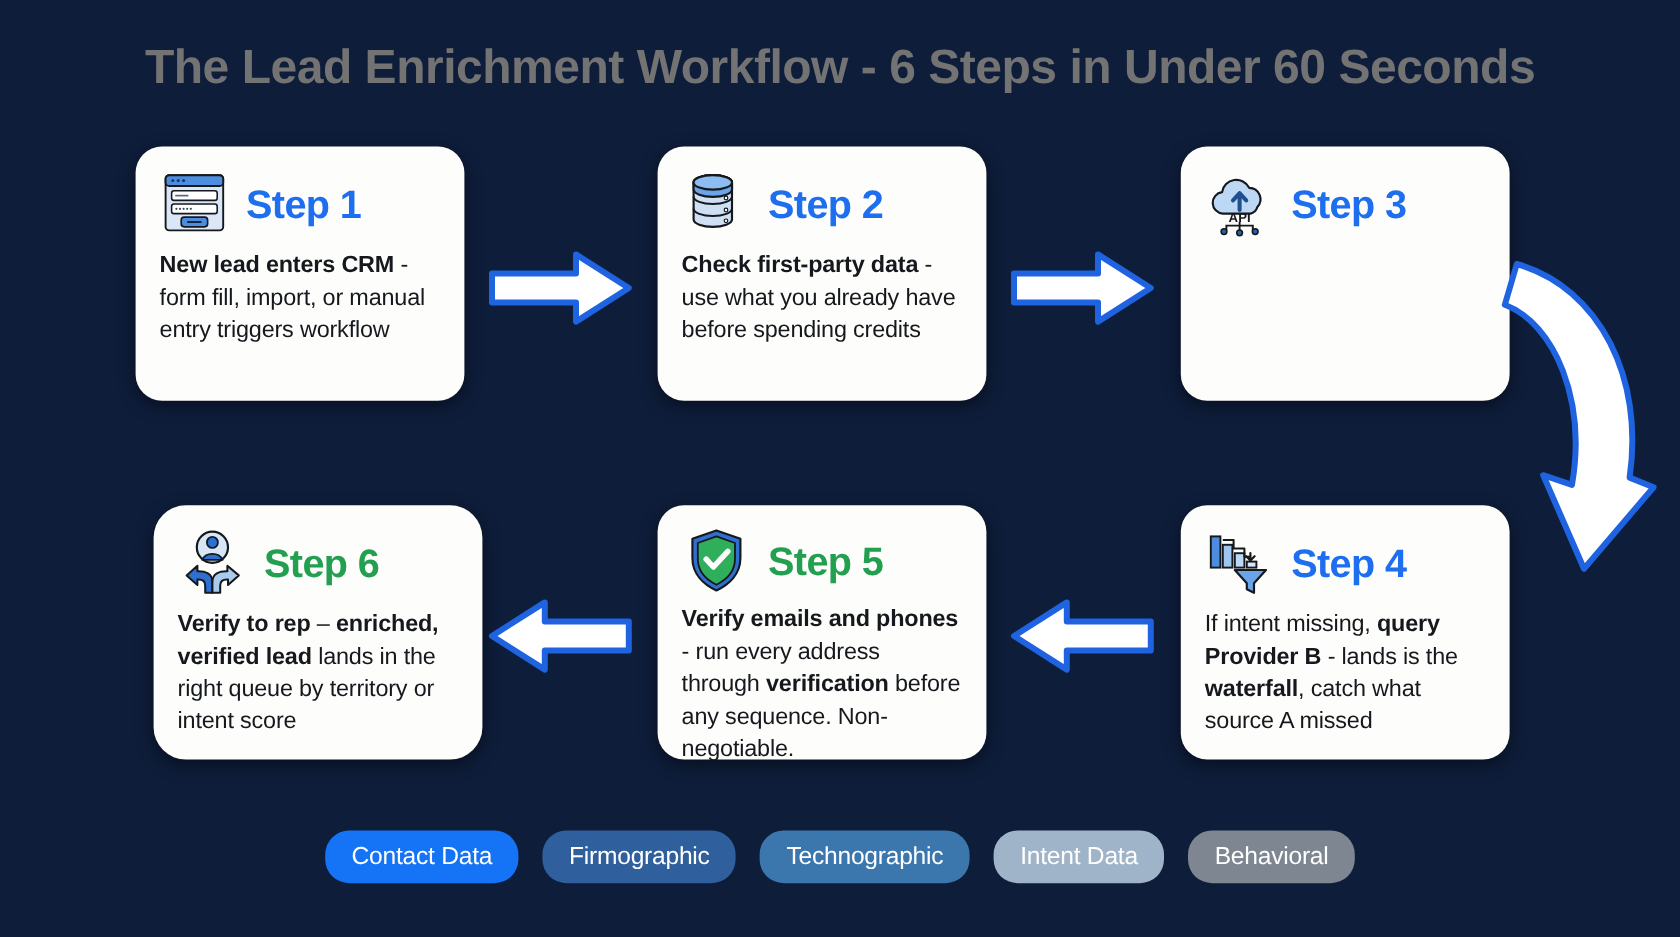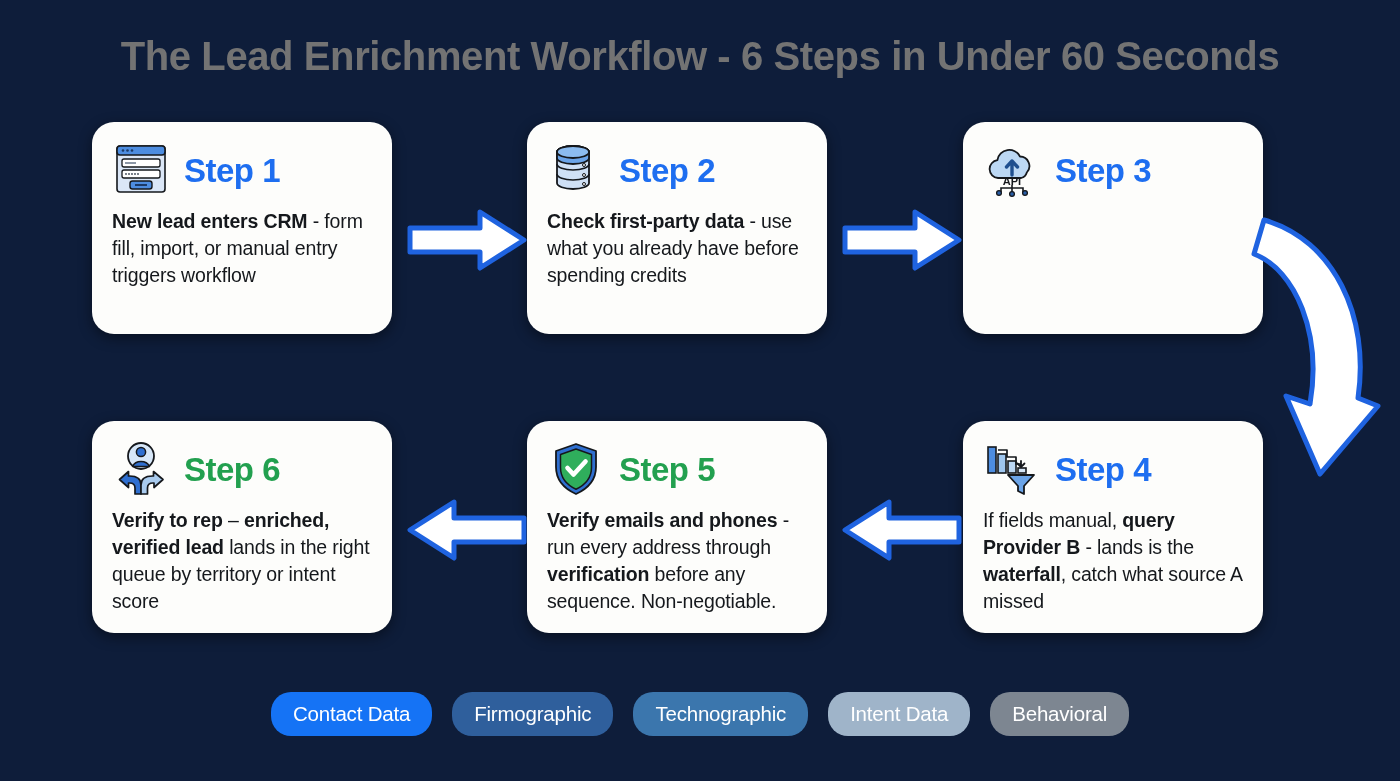--- a/index.html
+++ b/index.html
@@ -25,27 +25,28 @@
     color:#737373;
     font-size:40px;
     font-weight:bold;
     letter-spacing:-0.4px;
     white-space:nowrap;
   }
 
   
   .card {
     position:absolute;
-    width:300px;
+    width:274px;
     background:#fdfdfb;
     border-radius:22px;
     box-shadow:0 4px 14px rgba(0,0,0,0.45);
     padding:18px 20px 14px 20px;
     display:flex;
     flex-direction:column;
+    margin-left:21px;
   }
   .card-head {
     display:flex;
     align-items:center;
     gap:14px;
     height:60px;
     margin-bottom:8px;
   }
   .card-icon {
     width:58px; height:56px;
@@ -67,21 +68,21 @@
     color:#15181c;
     letter-spacing:-0.15px;
   }
   .card-body b { font-weight:bold; }
 
   
   #card-1 { left:92px;  top:122px; height:212px; }
   #card-2 { left:527px; top:122px; height:212px; }
   #card-3 { left:963px; top:122px; height:212px; }
   
-  #card-6 { left:92px;  top:421px; height:212px; }
+  #card-6 { left:107px;  top:421px; height:212px;border-radius:27px; }
   #card-5 { left:527px; top:421px; height:212px; }
   #card-4 { left:963px; top:421px; height:212px; }
 
   
   .arrow-straight { position:absolute; }
   #arrow-1-2 { left:406px; top:204px;  width:122px; height:72px; }
   #arrow-2-3 { left:841px; top:204px;  width:122px; height:72px; }
   #arrow-4-5 { left:841px; top:494px;  width:122px; height:72px; }
   #arrow-5-6 { left:406px; top:494px;  width:122px; height:72px; }
   #arrow-3-4 { position:absolute; left:1248px; top:206px; width:148px; height:282px; }
@@ -181,21 +182,21 @@
         <rect x="15" y="13" width="8" height="19" fill="#9fc6ee" stroke="#15181c" stroke-width="1.6"></rect>
         <rect x="25" y="20" width="8" height="12" fill="#bcd8f4" stroke="#15181c" stroke-width="1.6"></rect>
         <rect x="35" y="27" width="8" height="5" fill="#d7e7f8" stroke="#15181c" stroke-width="1.6"></rect>
         <path d="M15 9 h9 v7 h9 v7 h5" fill="none" stroke="#15181c" stroke-width="1.7" stroke-linejoin="round"></path>
         <path d="M38 20 v5 M34.5 22.5 l3.5 3.5 l3.5 -3.5" fill="none" stroke="#15181c" stroke-width="1.8" stroke-linecap="round" stroke-linejoin="round"></path>
         <path d="M25 34 h26 l-10 11 v8 l-6 -3 v-5 z" fill="#6ba4e8" stroke="#15181c" stroke-width="1.8" stroke-linejoin="round"></path>
       </svg>
       <span class="step-label step-blue">Step 4</span>
     </div>
     <div class="card-body">
-      <span>If fields manual, </span><b>query Provider B</b><span> - lands is the </span><b>waterfall</b><span>, catch what source A missed</span>
+      <span>If intent missing, </span><b>query Provider B</b><span> - lands is the </span><b>waterfall</b><span>, catch what source A missed</span>
     </div>
   </div>
 
   <div class="card" id="card-5">
     <div class="card-head">
       <svg class="card-icon" viewBox="0 0 58 56">
         <path d="M29 3 L49 10 v16 c0 13 -9 22 -20 27 C18 48 9 39 9 26 V10 z" fill="#2f6fd0" stroke="#15181c" stroke-width="1.8" stroke-linejoin="round"></path>
         <path d="M29 8 L44.5 13.5 v13 c0 10.5 -7.2 17.8 -15.5 21.8 C20.7 44.3 13.5 37 13.5 26.5 V13.5 z" fill="#2fae5c" stroke="#15181c" stroke-width="1.5" stroke-linejoin="round"></path>
         <path d="M20.5 27 l6 6.5 l12 -13" fill="none" stroke="#ffffff" stroke-width="4.6" stroke-linecap="round" stroke-linejoin="round"></path>
       </svg>

